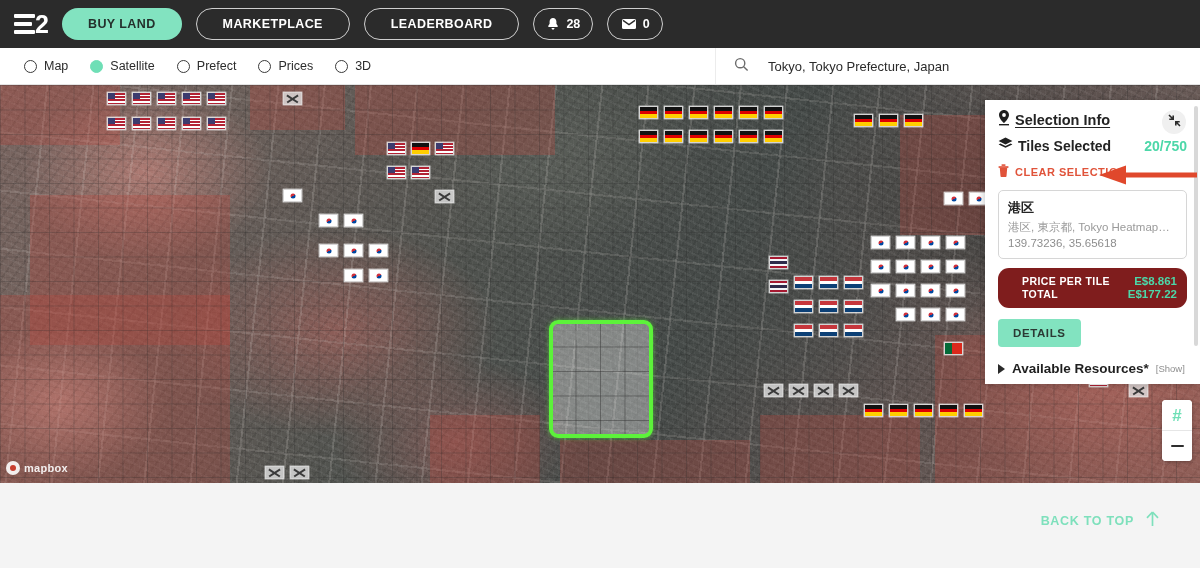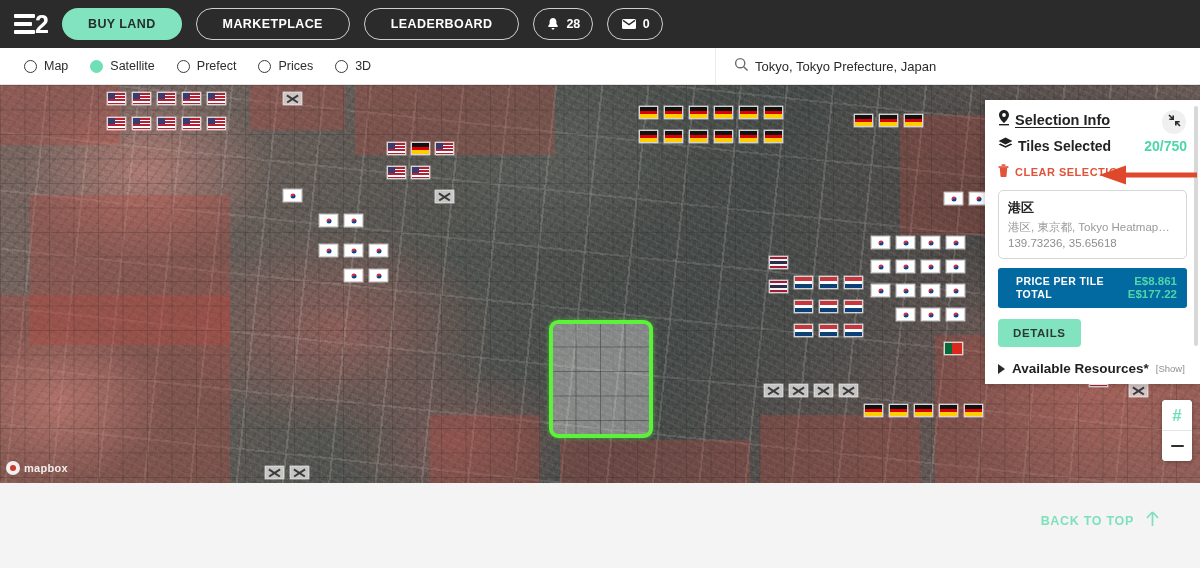--- a/index.html
+++ b/index.html
@@ -64,21 +64,21 @@
   .radio { display: flex; align-items: center; gap: 7px; cursor: pointer; }
   .radio .dot {
     width: 13px; height: 13px; border-radius: 50%;
     border: 1.6px solid #3a3a3a; background: transparent;
   }
   .radio.on .dot { background: #6fdfb6; border-color: #6fdfb6; }
   .radio .lbl { font-size: 12.5px; color: #2c2c2c; }
 
   .searchwrap {
     position: absolute; left: 715px; top: 0; width: 485px; height: 36px;
-    background: #fff; display: flex; align-items: center; gap: 6px;
+    background: #fff; display: flex; align-items: center; gap: 19px;
     padding-left: 18px; border-left: 1px solid #ececec;
   }
   .searchwrap svg { flex: 0 0 auto; }
   .searchwrap input {
     border: none; outline: none; background: transparent;
     font-family: "Liberation Sans", sans-serif;
     font-size: 13px; color: #2b2b2b; width: 400px;
   }
 
   
@@ -267,22 +267,22 @@
     padding: 8px 7px 9px 9px;
   }
   .lo-name { font-size: 13px; font-weight: 700; color: #242424; }
   .lo-sub {
     font-size: 11.5px; color: #9a9a9a; margin-top: 3px;
     white-space: nowrap; overflow: hidden; text-overflow: ellipsis;
   }
   .lo-coord { font-size: 11.5px; color: #8e8e8e; margin-top: 2px; }
 
   .pricebox {
-    margin-top: 9px; background: #0369a1; border-radius: 3px;
-    padding: 7px 10px 8px 18px;
+    margin-top: 9px; background: #7f1d1d; border-radius: 11px;
+    padding: 7px 10px 8px 24px;
   }
   .pr { display: flex; align-items: baseline; }
   .pr + .pr { margin-top: 1px; justify-content: center; }
   .pr .k {
     font-size: 10.5px; font-weight: 700; color: #fff; letter-spacing: .4px;
   }
   .pr .v {
     font-size: 11.5px; font-weight: 700; color: #4cd7a8; margin-left: auto;
   }
   .detailsbtn {

